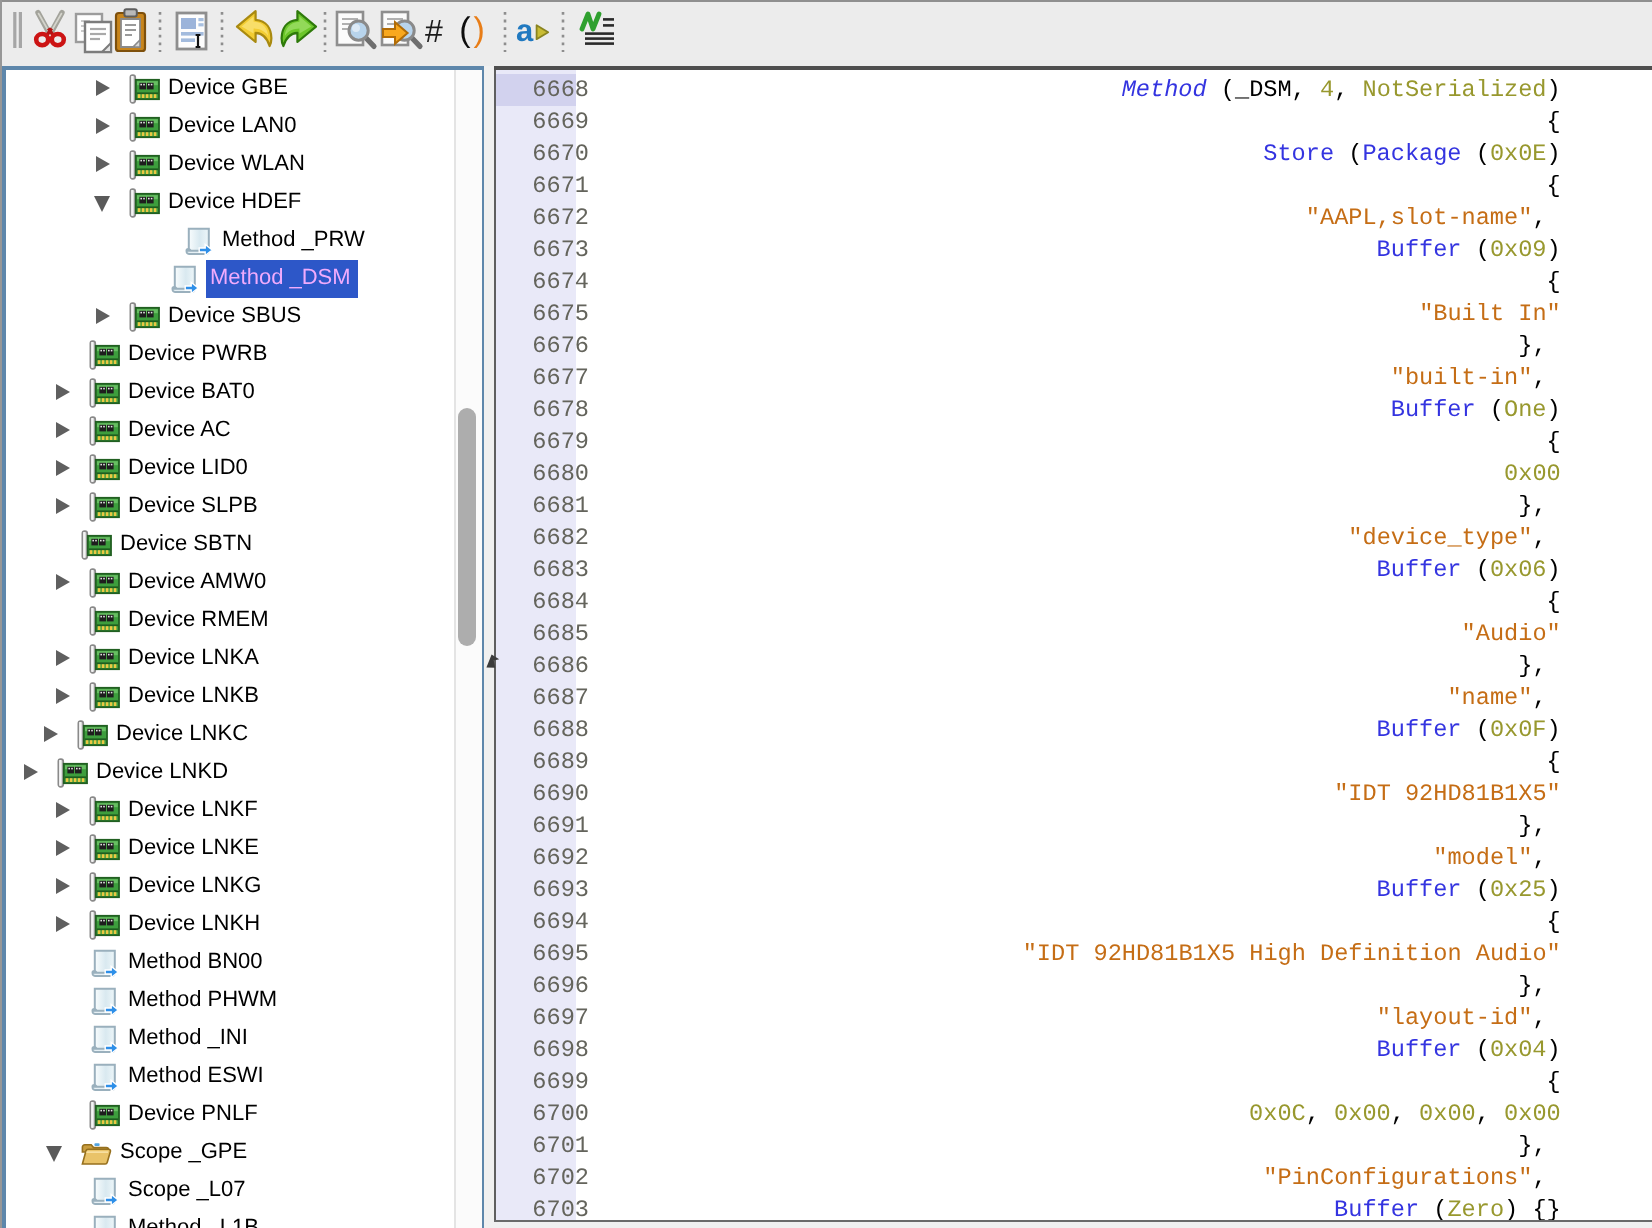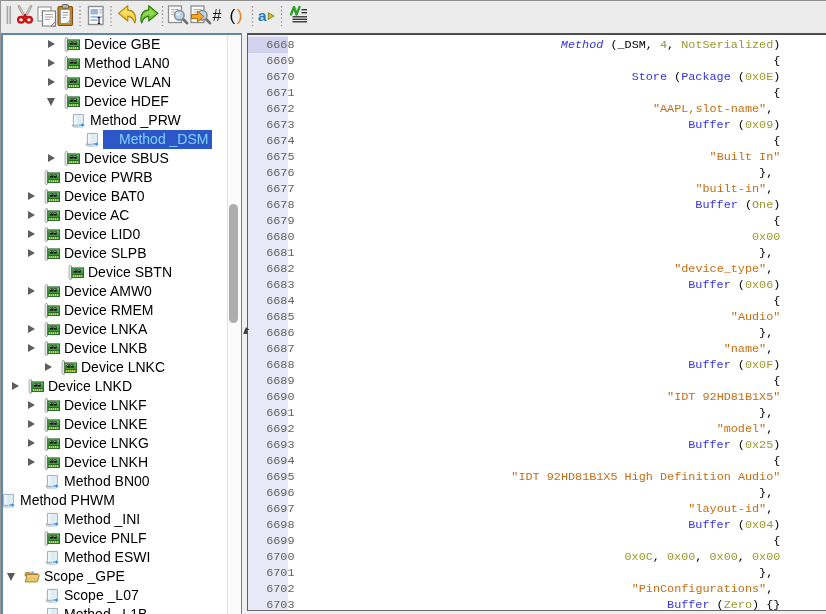--- a/index.html
+++ b/index.html
@@ -5,30 +5,30 @@
 font-family:"Liberation Sans",sans-serif;}
 #root{position:absolute;left:0;top:0;width:826px;height:614px;}
 #topline{position:absolute;left:0;top:0;width:826px;height:1px;background:#8f8f8f;}
 #leftline{position:absolute;left:0;top:0;width:1px;height:614px;background:#979797;}
 #toolbar{position:absolute;left:1px;top:1px;width:825px;height:33px;background:#ececec;}
 #tree{position:absolute;left:1px;top:33px;width:241px;height:581px;background:#fff;box-sizing:border-box;}
 #treeL{position:absolute;left:1px;top:33px;width:1.8px;height:581px;background:#5e87ab;}
 #treeR{position:absolute;left:241px;top:33px;width:1.4px;height:581px;background:#5e87ab;}
 #treeT{position:absolute;left:1px;top:33px;width:241.5px;height:1.8px;background:#5e87ab;}
 #treerows{position:absolute;left:0px;top:35.3px;width:224px;overflow:hidden;height:579px;}
-.trow{height:19px;display:flex;align-items:center;font-size:14px;color:#000;white-space:nowrap;text-align:center;}
+.trow{height:19px;display:flex;align-items:center;font-size:11px;color:#000;white-space:nowrap;text-align:center;}
 .arr{width:16px;height:19px;flex:0 0 16px;position:relative;}
 .arr-r::before{content:"";position:absolute;left:0px;top:4.8px;border-left:7.5px solid #5f5f5f;
 border-top:4.7px solid transparent;border-bottom:4.7px solid transparent;}
 .arr-d::before{content:"";position:absolute;left:-1.2px;top:5.5px;border-top:8px solid #5a5a5a;
 border-left:4.6px solid transparent;border-right:4.6px solid transparent;}
 .ticon{width:16px;height:16px;flex:0 0 16px;margin-right:3px;}
 .ticon svg{display:block;}
 .tlbl{padding:0 1px;height:19px;line-height:19px;}
-.tsel{background:#2d57c8;color:#7dd3fc;padding:0 4px 0 16px;}
+.tsel{background:#2d57c8;color:#f0abfc;padding:0 4px 0 2px;}
 #tsb{position:absolute;left:227px;top:35px;width:13px;height:579px;background:#fbfbfb;
 border-left:1px solid #e4e4e4;}
 #tsbthumb{position:absolute;left:0.5px;top:169px;width:9.5px;height:119px;background:#adadad;border-radius:5px;}
 #split{position:absolute;left:242px;top:33px;width:5px;height:581px;background:#f0f0f0;}
 #editor{position:absolute;left:248px;top:35px;width:578px;height:575px;background:#fff;}
 #edL{position:absolute;left:247px;top:33px;width:1.2px;height:577px;background:#5f5f5f;}
 #edT{position:absolute;left:247px;top:33px;width:579px;height:1.7px;background:#4e4e4e;}
 #gutter{position:absolute;left:248px;top:34.5px;width:39.5px;height:575px;background:#e9e9f8;}
 #gutcur{position:absolute;left:248px;top:36.5px;width:39.5px;height:16px;background:#d2d2ee;}
 pre{margin:0;font-family:"Liberation Mono",monospace;font-size:11.8px;line-height:16px;}
@@ -191,21 +191,21 @@
 <rect x="4.4" y="9.2" width="10.6" height="0.9" fill="#1e5e1e"></rect>
 <g fill="#ecc844">
               <rect x="4.9" y="10.1" width="1.3" height="1.9"></rect>
               <rect x="6.9" y="10.1" width="1.3" height="1.9"></rect>
               <rect x="8.9" y="10.1" width="1.3" height="1.9"></rect>
               <rect x="10.9" y="10.1" width="1.3" height="1.9"></rect>
               <rect x="12.9" y="10.1" width="1.3" height="1.9"></rect>
             </g>
 </svg>
         </span>
-        <span class="tlbl">Method LAN0</span>
+        <span class="tlbl">Device LAN0</span>
       </div>
 <div class="trow" style="padding-left:48px">
         <span class="arr arr-r"></span>
         <span class="ticon">
           <svg width="16" height="16" viewBox="0 0 16 16">
 <rect x="1.2" y="0.6" width="2.4" height="13.8" rx="1.1" fill="#dcdcdc" stroke="#8a8a8a" stroke-width="0.9"></rect>
 <rect x="1.6" y="1" width="0.9" height="12.9" fill="#f4f4f4"></rect>
 <rect x="3.9" y="2.9" width="11.6" height="9.7" fill="#3d9e3d" stroke="#215f21" stroke-width="0.9"></rect>
 <rect x="4.5" y="3.6" width="10.4" height="2" fill="#67be62"></rect>
 <rect x="5.7" y="4.4" width="3.3" height="3.3" fill="#1e1e1e"></rect>
@@ -249,21 +249,21 @@
               <rect x="4.9" y="10.1" width="1.3" height="1.9"></rect>
               <rect x="6.9" y="10.1" width="1.3" height="1.9"></rect>
               <rect x="8.9" y="10.1" width="1.3" height="1.9"></rect>
               <rect x="10.9" y="10.1" width="1.3" height="1.9"></rect>
               <rect x="12.9" y="10.1" width="1.3" height="1.9"></rect>
             </g>
 </svg>
         </span>
         <span class="tlbl">Device HDEF</span>
       </div>
-<div class="trow" style="padding-left:70px">
+<div class="trow" style="padding-left:91px">
         <span class="ticon">
           <svg width="16" height="16" viewBox="0 0 16 16">
 <defs>
               <linearGradient id="mg" x1="0" y1="0" x2="1" y2="0">
 <stop offset="0" stop-color="#f8fcfd"></stop>
                 <stop offset="0.55" stop-color="#d9e9f0"></stop>
                 <stop offset="1" stop-color="#edf6f9"></stop>
               </linearGradient>
             </defs>
 <path d="M3.4,1.4 H13.4 V12.4 H3.4 Z" fill="url(#mg)" stroke="#9ab0bd" stroke-width="1"></path>
@@ -450,21 +450,21 @@
               <rect x="4.9" y="10.1" width="1.3" height="1.9"></rect>
               <rect x="6.9" y="10.1" width="1.3" height="1.9"></rect>
               <rect x="8.9" y="10.1" width="1.3" height="1.9"></rect>
               <rect x="10.9" y="10.1" width="1.3" height="1.9"></rect>
               <rect x="12.9" y="10.1" width="1.3" height="1.9"></rect>
             </g>
 </svg>
         </span>
         <span class="tlbl">Device SLPB</span>
       </div>
-<div class="trow" style="padding-left:68px">
+<div class="trow" style="padding-left:40px">
         <span class="ticon">
           <svg width="16" height="16" viewBox="0 0 16 16">
 <rect x="1.2" y="0.6" width="2.4" height="13.8" rx="1.1" fill="#dcdcdc" stroke="#8a8a8a" stroke-width="0.9"></rect>
 <rect x="1.6" y="1" width="0.9" height="12.9" fill="#f4f4f4"></rect>
 <rect x="3.9" y="2.9" width="11.6" height="9.7" fill="#3d9e3d" stroke="#215f21" stroke-width="0.9"></rect>
 <rect x="4.5" y="3.6" width="10.4" height="2" fill="#67be62"></rect>
 <rect x="5.7" y="4.4" width="3.3" height="3.3" fill="#1e1e1e"></rect>
 <rect x="9.5" y="4.4" width="3.3" height="3.3" fill="#1e1e1e"></rect>
 <g fill="#e6e6e6">
               <rect x="6.2" y="4.9" width="0.8" height="0.8"></rect>
@@ -588,21 +588,21 @@
               <rect x="4.9" y="10.1" width="1.3" height="1.9"></rect>
               <rect x="6.9" y="10.1" width="1.3" height="1.9"></rect>
               <rect x="8.9" y="10.1" width="1.3" height="1.9"></rect>
               <rect x="10.9" y="10.1" width="1.3" height="1.9"></rect>
               <rect x="12.9" y="10.1" width="1.3" height="1.9"></rect>
             </g>
 </svg>
         </span>
         <span class="tlbl">Device LNKB</span>
       </div>
-<div class="trow" style="padding-left:45px">
+<div class="trow" style="padding-left:22px">
         <span class="arr arr-r"></span>
         <span class="ticon">
           <svg width="16" height="16" viewBox="0 0 16 16">
 <rect x="1.2" y="0.6" width="2.4" height="13.8" rx="1.1" fill="#dcdcdc" stroke="#8a8a8a" stroke-width="0.9"></rect>
 <rect x="1.6" y="1" width="0.9" height="12.9" fill="#f4f4f4"></rect>
 <rect x="3.9" y="2.9" width="11.6" height="9.7" fill="#3d9e3d" stroke="#215f21" stroke-width="0.9"></rect>
 <rect x="4.5" y="3.6" width="10.4" height="2" fill="#67be62"></rect>
 <rect x="5.7" y="4.4" width="3.3" height="3.3" fill="#1e1e1e"></rect>
 <rect x="9.5" y="4.4" width="3.3" height="3.3" fill="#1e1e1e"></rect>
 <g fill="#e6e6e6">
@@ -773,21 +773,21 @@
                 <stop offset="1" stop-color="#edf6f9"></stop>
               </linearGradient>
             </defs>
 <path d="M3.4,1.4 H13.4 V12.4 H3.4 Z" fill="url(#mg)" stroke="#9ab0bd" stroke-width="1"></path>
 <path d="M2.3,12.4 H13.4 c0,0.9 -0.5,1.6 -1.3,1.6 H3.5 c-0.8,0 -1.3,-0.7 -1.3,-1.6 c0,-0.5 0.4,-0.9 0.9,-0.9 s1.2,0.4 1.2,0.9" fill="#e6f0f5" stroke="#9ab0bd" stroke-width="0.9"></path>
 <path d="M8.6,11 h3 v-1.8 l3.5,2.8 l-3.5,2.8 v-1.8 h-3 Z" fill="#2e8fe8" stroke="#ffffff" stroke-width="0.7"></path>
 </svg>
         </span>
         <span class="tlbl">Method BN00</span>
       </div>
-<div class="trow" style="">
+<div class="trow" style="padding-left:44px">
         <span class="ticon">
           <svg width="16" height="16" viewBox="0 0 16 16">
 <defs>
               <linearGradient id="mg" x1="0" y1="0" x2="1" y2="0">
 <stop offset="0" stop-color="#f8fcfd"></stop>
                 <stop offset="0.55" stop-color="#d9e9f0"></stop>
                 <stop offset="1" stop-color="#edf6f9"></stop>
               </linearGradient>
             </defs>
 <path d="M3.4,1.4 H13.4 V12.4 H3.4 Z" fill="url(#mg)" stroke="#9ab0bd" stroke-width="1"></path>
@@ -810,62 +810,62 @@
 <path d="M3.4,1.4 H13.4 V12.4 H3.4 Z" fill="url(#mg)" stroke="#9ab0bd" stroke-width="1"></path>
 <path d="M2.3,12.4 H13.4 c0,0.9 -0.5,1.6 -1.3,1.6 H3.5 c-0.8,0 -1.3,-0.7 -1.3,-1.6 c0,-0.5 0.4,-0.9 0.9,-0.9 s1.2,0.4 1.2,0.9" fill="#e6f0f5" stroke="#9ab0bd" stroke-width="0.9"></path>
 <path d="M8.6,11 h3 v-1.8 l3.5,2.8 l-3.5,2.8 v-1.8 h-3 Z" fill="#2e8fe8" stroke="#ffffff" stroke-width="0.7"></path>
 </svg>
         </span>
         <span class="tlbl">Method _INI</span>
       </div>
 <div class="trow" style="padding-left:44px">
         <span class="ticon">
           <svg width="16" height="16" viewBox="0 0 16 16">
-<rect x="1.2" y="0.6" width="2.4" height="13.8" rx="1.1" fill="#dcdcdc" stroke="#8a8a8a" stroke-width="0.9"></rect>
-<rect x="1.6" y="1" width="0.9" height="12.9" fill="#f4f4f4"></rect>
-<rect x="3.9" y="2.9" width="11.6" height="9.7" fill="#3d9e3d" stroke="#215f21" stroke-width="0.9"></rect>
-<rect x="4.5" y="3.6" width="10.4" height="2" fill="#67be62"></rect>
-<rect x="5.7" y="4.4" width="3.3" height="3.3" fill="#1e1e1e"></rect>
-<rect x="9.5" y="4.4" width="3.3" height="3.3" fill="#1e1e1e"></rect>
-<g fill="#e6e6e6">
-              <rect x="6.2" y="4.9" width="0.8" height="0.8"></rect>
-              <rect x="7.6" y="4.9" width="0.8" height="0.8"></rect>
-              <rect x="10" y="4.9" width="0.8" height="0.8"></rect>
-              <rect x="11.4" y="4.9" width="0.8" height="0.8"></rect>
-            </g>
-<rect x="4.4" y="9.2" width="10.6" height="0.9" fill="#1e5e1e"></rect>
-<g fill="#ecc844">
-              <rect x="4.9" y="10.1" width="1.3" height="1.9"></rect>
-              <rect x="6.9" y="10.1" width="1.3" height="1.9"></rect>
-              <rect x="8.9" y="10.1" width="1.3" height="1.9"></rect>
-              <rect x="10.9" y="10.1" width="1.3" height="1.9"></rect>
-              <rect x="12.9" y="10.1" width="1.3" height="1.9"></rect>
-            </g>
-</svg>
-        </span>
-        <span class="tlbl">Device PNLF</span>
-      </div>
-<div class="trow" style="padding-left:44px">
-        <span class="ticon">
-          <svg width="16" height="16" viewBox="0 0 16 16">
 <defs>
               <linearGradient id="mg" x1="0" y1="0" x2="1" y2="0">
 <stop offset="0" stop-color="#f8fcfd"></stop>
                 <stop offset="0.55" stop-color="#d9e9f0"></stop>
                 <stop offset="1" stop-color="#edf6f9"></stop>
               </linearGradient>
             </defs>
 <path d="M3.4,1.4 H13.4 V12.4 H3.4 Z" fill="url(#mg)" stroke="#9ab0bd" stroke-width="1"></path>
 <path d="M2.3,12.4 H13.4 c0,0.9 -0.5,1.6 -1.3,1.6 H3.5 c-0.8,0 -1.3,-0.7 -1.3,-1.6 c0,-0.5 0.4,-0.9 0.9,-0.9 s1.2,0.4 1.2,0.9" fill="#e6f0f5" stroke="#9ab0bd" stroke-width="0.9"></path>
 <path d="M8.6,11 h3 v-1.8 l3.5,2.8 l-3.5,2.8 v-1.8 h-3 Z" fill="#2e8fe8" stroke="#ffffff" stroke-width="0.7"></path>
 </svg>
         </span>
         <span class="tlbl">Method ESWI</span>
       </div>
-<div class="trow" style="padding-left:8px">
+<div class="trow" style="padding-left:44px">
+        <span class="ticon">
+          <svg width="16" height="16" viewBox="0 0 16 16">
+<rect x="1.2" y="0.6" width="2.4" height="13.8" rx="1.1" fill="#dcdcdc" stroke="#8a8a8a" stroke-width="0.9"></rect>
+<rect x="1.6" y="1" width="0.9" height="12.9" fill="#f4f4f4"></rect>
+<rect x="3.9" y="2.9" width="11.6" height="9.7" fill="#3d9e3d" stroke="#215f21" stroke-width="0.9"></rect>
+<rect x="4.5" y="3.6" width="10.4" height="2" fill="#67be62"></rect>
+<rect x="5.7" y="4.4" width="3.3" height="3.3" fill="#1e1e1e"></rect>
+<rect x="9.5" y="4.4" width="3.3" height="3.3" fill="#1e1e1e"></rect>
+<g fill="#e6e6e6">
+              <rect x="6.2" y="4.9" width="0.8" height="0.8"></rect>
+              <rect x="7.6" y="4.9" width="0.8" height="0.8"></rect>
+              <rect x="10" y="4.9" width="0.8" height="0.8"></rect>
+              <rect x="11.4" y="4.9" width="0.8" height="0.8"></rect>
+            </g>
+<rect x="4.4" y="9.2" width="10.6" height="0.9" fill="#1e5e1e"></rect>
+<g fill="#ecc844">
+              <rect x="4.9" y="10.1" width="1.3" height="1.9"></rect>
+              <rect x="6.9" y="10.1" width="1.3" height="1.9"></rect>
+              <rect x="8.9" y="10.1" width="1.3" height="1.9"></rect>
+              <rect x="10.9" y="10.1" width="1.3" height="1.9"></rect>
+              <rect x="12.9" y="10.1" width="1.3" height="1.9"></rect>
+            </g>
+</svg>
+        </span>
+        <span class="tlbl">Device PNLF</span>
+      </div>
+<div class="trow" style="padding-left:24px">
         <span class="arr arr-d"></span>
         <span class="ticon">
           <svg width="16" height="16" viewBox="0 0 16 16">
 <path d="M1.2,4.6 c0,-0.7 0.5,-1.2 1.2,-1.2 h3.2 l1.2,1.4 h6.3 c0.7,0 1.2,0.5 1.2,1.2 v1 H1.2 Z" fill="#c99d3f" stroke="#96701e" stroke-width="0.8"></path>
 <rect x="7.2" y="2.6" width="2.6" height="1.4" rx="0.5" fill="#52a4e0"></rect>
 <path d="M1.2,13 L3,6.4 c0.1,-0.5 0.5,-0.8 1,-0.8 h10.3 c0.7,0 1.1,0.6 0.9,1.2 L13.6,12.2 c-0.1,0.5 -0.5,0.8 -1,0.8 Z" fill="#e9c369" stroke="#96701e" stroke-width="0.8"></path>
 <path d="M3.3,6.6 h10.9 l-0.2,0.9 H3.1 Z" fill="#f7dfa0"></path>
 </svg>
         </span>
         <span class="tlbl">Scope _GPE</span>

